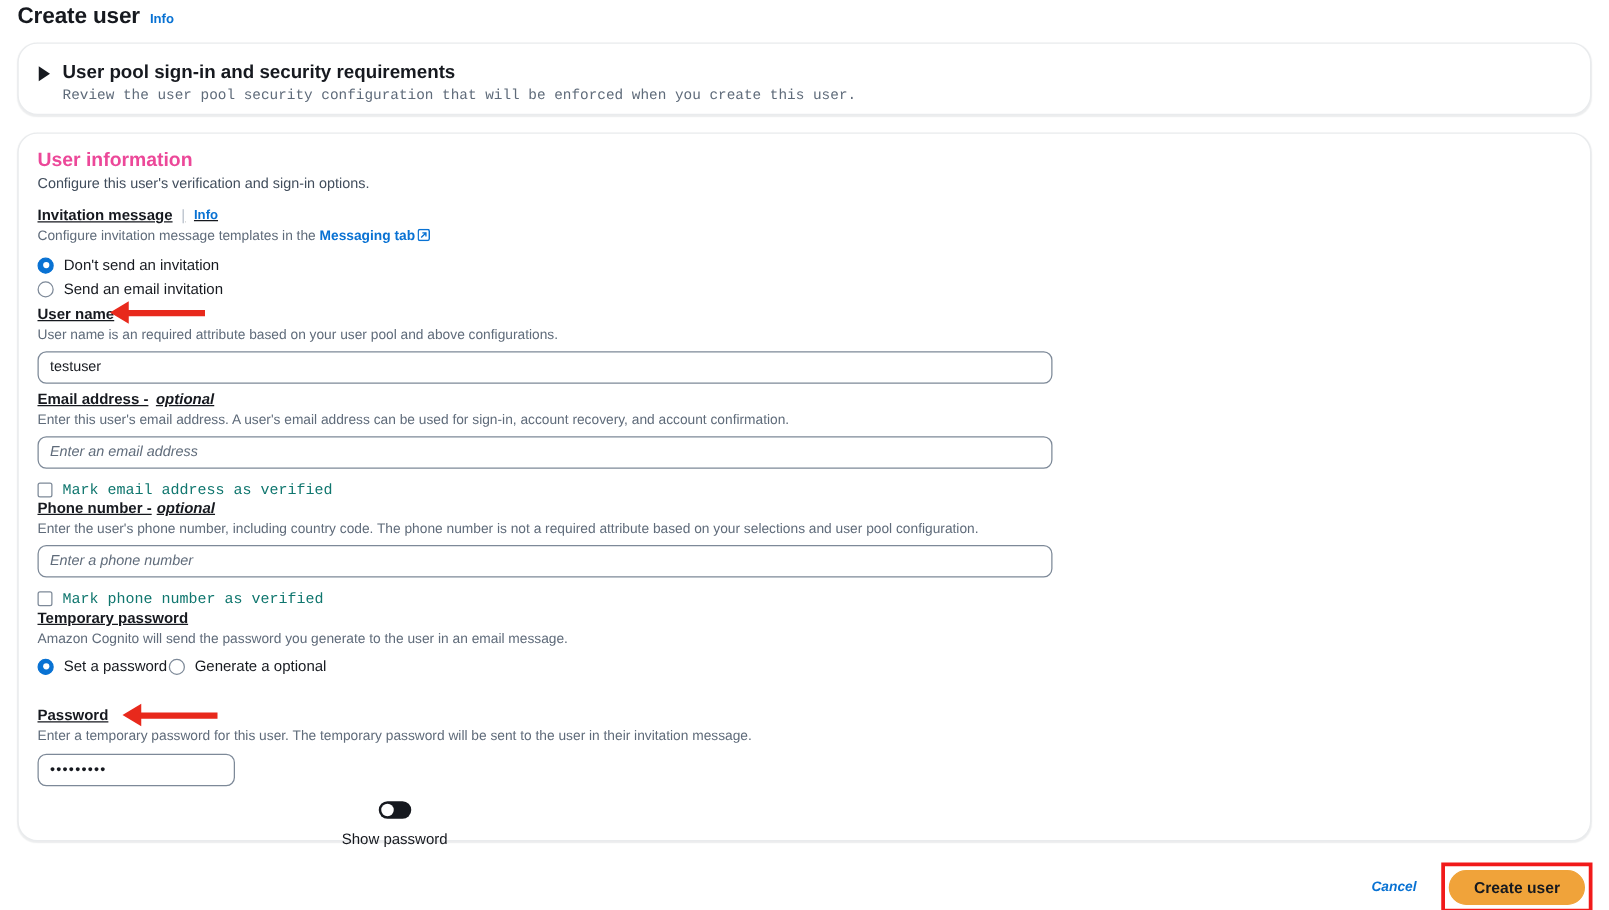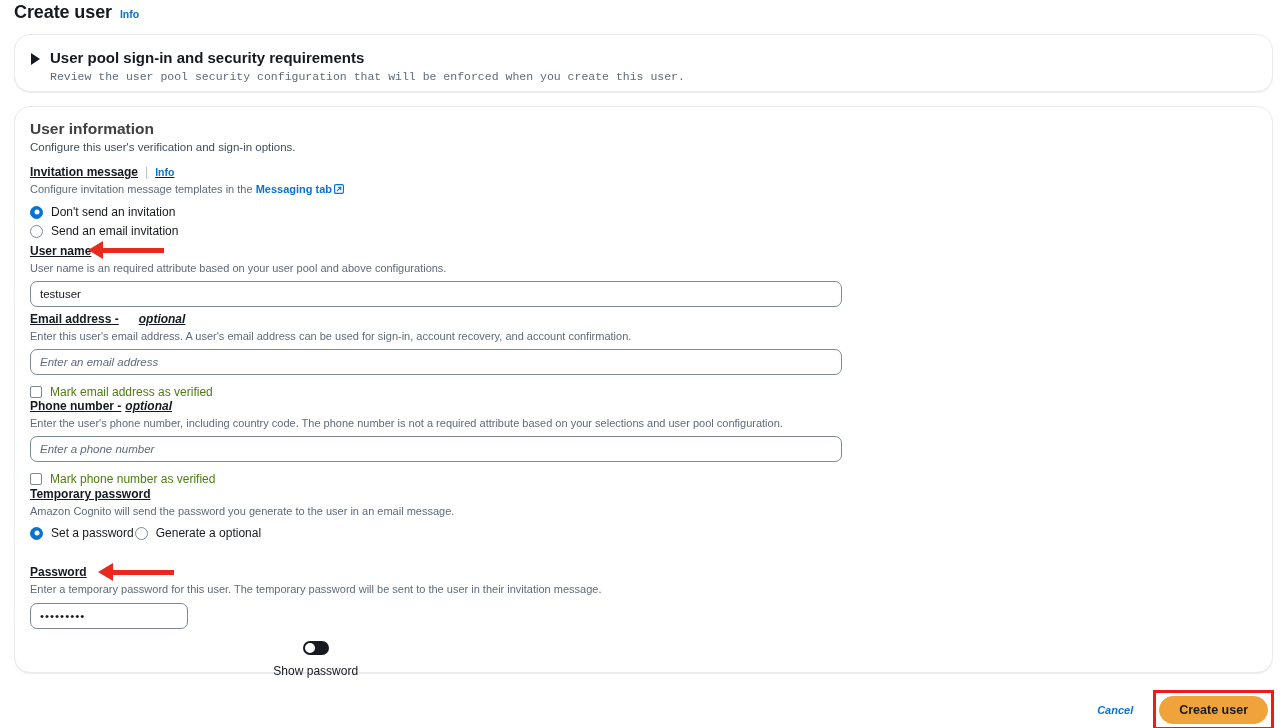--- a/index.html
+++ b/index.html
@@ -52,21 +52,21 @@
     margin-top: 4px;
     flex: none;
   }
   .exp-texts { display: flex; flex-direction: column; gap: 2px; }
   .exp-title { font-size: 15px; font-weight: bold; color: #16191f; line-height: 18px; }
   .exp-desc { font-size: 11.5px; color: #5f6b7a; line-height: 15px; font-family: Liberation Mono, monospace; }
 
   
   .section-title {
     position: absolute; left: 15px; top: 13px;
-    font-size: 15.5px; font-weight: bold; color: #404040;
+    font-size: 15.5px; font-weight: bold; color: #ec4899;
   }
   .section-desc {
     position: absolute; left: 15px; top: 34px;
     font-size: 11.5px; color: #414d5c;
   }
 
   
   .form-block { position: absolute; left: 15px; }
   .field-label {
     font-size: 12px; font-weight: bold; color: #16191f;
@@ -130,21 +130,21 @@
 
   
   .check-row {
     display: flex; align-items: center; gap: 8px;
     cursor: pointer; height: 18px;
   }
   .checkbox {
     width: 12px; height: 12px; border-radius: 2px;
     border: 1.5px solid #7d8998; background: #fff; flex: none;
   }
-  .check-label { font-size: 12px; color: #4d7c0f; }
+  .check-label { font-size: 12px; color: #0f766e; font-family: Liberation Mono, monospace; }
 
   
   .toggle-row { display: flex; align-items: center; gap: 9px; cursor: pointer; flex-direction: column; }
   .toggle {
     width: 26px; height: 14px; border-radius: 8px;
     background: #16191f; position: relative; flex: none;
   }
   .toggle .knob {
     position: absolute; left: 2px; top: 2px;
     width: 10px; height: 10px; border-radius: 50%;
@@ -246,21 +246,21 @@
       </div>
     </div>
 
     <div class="form-block" style="top:137px;">
       <div class="field-label">User name</div>
       <div class="field-desc">User name is an required attribute based on your user pool and above configurations.</div>
       <input class="text-input w-full-input" style="margin-top: 6px;" value="testuser">
     </div>
 
     <div class="form-block" style="top:205px;">
-      <div class="field-label" style="gap:20px;">
+      <div class="field-label" style="gap:6px;">
         <span>Email address -</span>
         <span class="optional">optional</span>
       </div>
       <div class="field-desc">Enter this user's email address. A user's email address can be used for sign-in, account recovery, and account confirmation.</div>
       <input class="text-input w-full-input" style="margin-top: 6px;" placeholder="Enter an email address">
       <label class="check-row" style="margin-top:8px;">
         <span class="checkbox"></span>
         <span class="check-label">Mark email address as verified</span>
       </label>
     </div>

